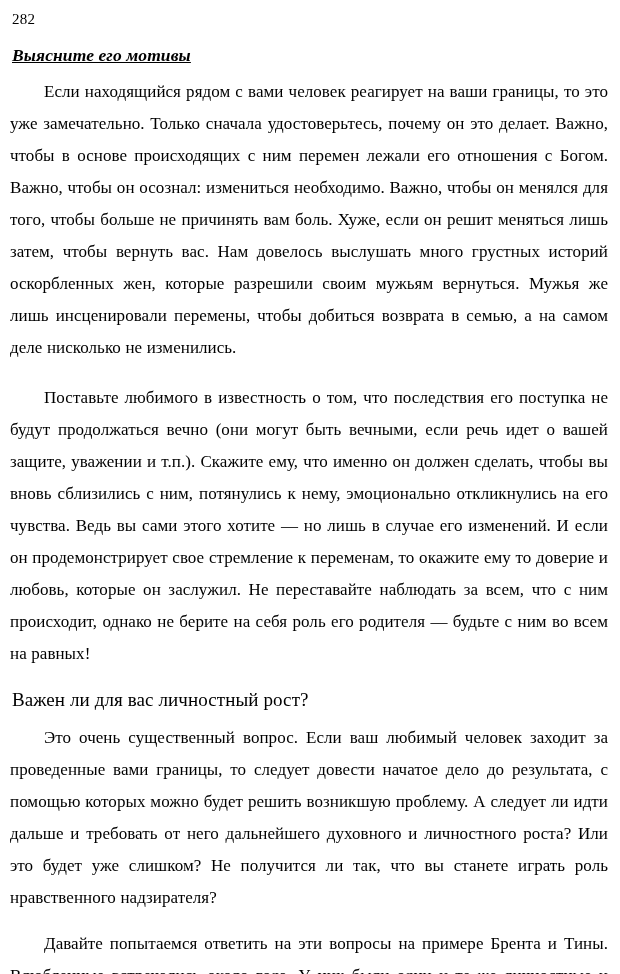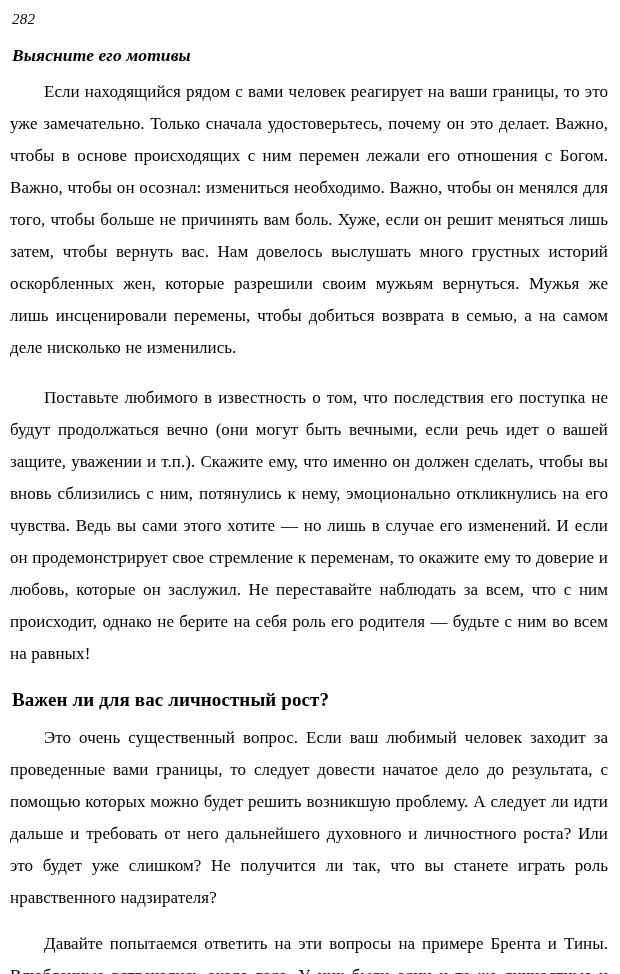--- a/index.html
+++ b/index.html
@@ -20,35 +20,35 @@
     height: 974px;
     box-sizing: border-box;
     padding: 10px 12px 0 10px;
   }
   .page-number {
     font-family: "Liberation Serif", "DejaVu Serif", serif;
     font-size: 15px;
     line-height: 18px;
     margin: 0 0 16px 2px;
     letter-spacing: 0.2px;
-    font-style: italic;
   }
   .sub-head {
     font-weight: bold;
     font-style: italic;
     font-size: 17.5px;
     line-height: 22px;
     margin: 0 0 10px 2px;
     letter-spacing: 0.1px;
+    text-decoration: underline;
   }
   .sub-head.two-line {
     margin-bottom: 10px;
   }
   .section-head {
-    font-weight: bold;
+    font-weight: normal;
     font-size: 19px;
     line-height: 24px;
     margin: 0 0 10px 2px;
     letter-spacing: 0.1px;
   }
   p.body-text {
     font-size: 17px;
     line-height: 32px;
     margin: 0 0 14px 0;
     text-align: justify;

